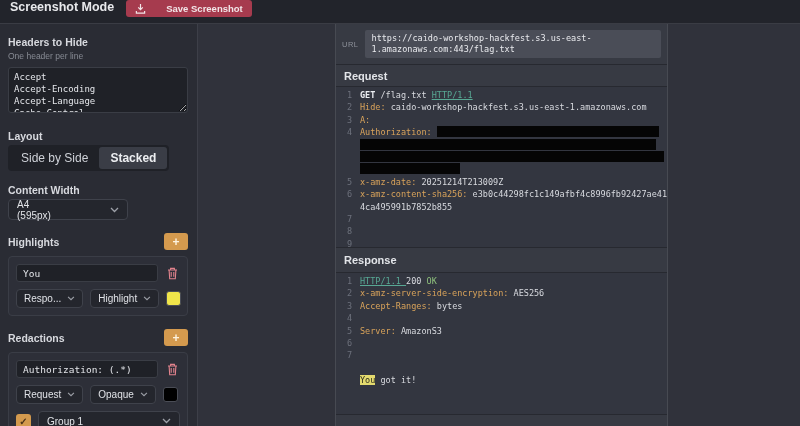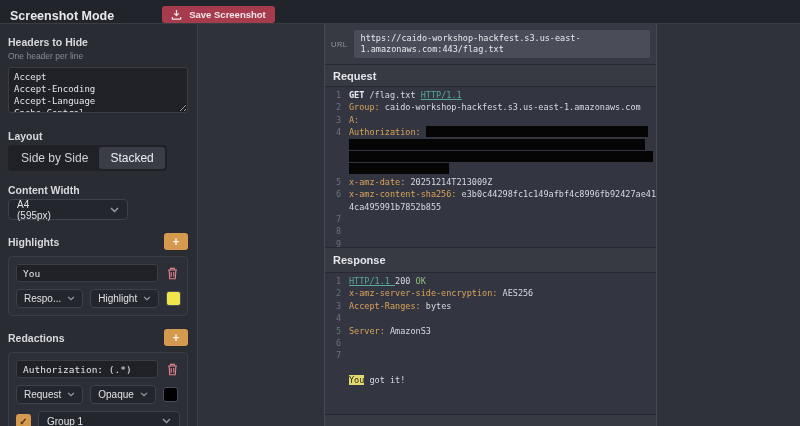--- a/index.html
+++ b/index.html
@@ -2,38 +2,38 @@
 <html><head>
 <meta charset="utf-8">
 <style>
   * { margin:0; padding:0; box-sizing:border-box; }
   html,body { background:#1d1f25; }
   body { font-family:"Liberation Sans", sans-serif; }
   .app { position:relative; width:800px; height:426px; background:#30323b; overflow:hidden; }
 
   
   .topbar { position:absolute; top:0; left:0; width:800px; height:24px; background:#22242b;
-            border-bottom:1px solid #3a3c44; display:flex; align-items:flex-end; padding:0 10px; z-index:5; }
+            border-bottom:1px solid #3a3c44; display:flex; align-items:flex-start; padding:0 10px; z-index:5; }
   .topbar-title { color:#e8e9ec; font-size:12.5px; font-weight:bold; margin-right:12px; }
-  .save-btn { display:flex; align-items:center; gap:7px; background:#a63b4e; color:#f2e6e8;
-              font-size:9.5px; font-weight:600; border:none; border-radius:3px; padding:3px 9px; cursor:pointer;margin-left:36px; }
+  .save-btn { display:flex; align-items:center; gap:20px; background:#a63b4e; color:#f2e6e8;
+              font-size:9.5px; font-weight:600; border:none; border-radius:3px; padding:3px 9px; cursor:pointer; }
 
   
   .sidebar { position:absolute; top:24px; left:0; width:198px; height:402px; background:#2a2c34;
              border-right:1px solid #3d3f48; padding:12px 8px 0 8px; overflow:hidden; }
   .sec-label { color:#d7d9de; font-size:10.5px; font-weight:600; margin-bottom:3px; }
   .sec-hint { color:#878b94; font-size:8.5px; margin-bottom:6px; }
   .headers-area { width:180px; height:46px; background:#1f2127; border:1px solid #3a3d45; border-radius:3px;
                   color:#e4e6ea; font-family:"DejaVu Sans Mono", monospace; font-size:9px; line-height:12px;
                   padding:3px 5px; resize:vertical; overflow:hidden; white-space:pre; }
   .sec { margin-bottom:13px; }
   .toggle-group { display:inline-flex; background:#1f2127; border-radius:4px; padding:2px; }
   .toggle-btn { border:none; background:transparent; color:#cfd2d8; font-size:12px; padding:4px 11px;
                 border-radius:3px; cursor:pointer; }
-  .toggle-btn.active { background:#3a3d46; color:#eceef1; }
+  .toggle-btn.active { background:#3a3d46; color:#eceef1;font-weight:bold; }
   .cw-select { width:120px; height:21px; background:#24262d; border:1px solid #3f424b; border-radius:4px;
                color:#e2e4e8; font-size:10px; display:flex; align-items:center; justify-content:space-between;
                padding:0 8px; cursor:pointer;gap:48px; }
   .sec-head-row { display:flex; align-items:center; justify-content:space-between; margin-bottom:6px; width:180px; }
   .plus-btn { width:24px; height:17px; background:#d49a4e; border:none; border-radius:3px; color:#fdf3df;
               font-size:12px; line-height:14px; font-weight:bold; cursor:pointer; }
   .rule-card { width:180px; background:#2d2f38; border:1px solid #3a3d46; border-radius:4px; padding:7px; }
   .card-row { display:flex; align-items:center; gap:7px; margin-bottom:7px; }
   .card-row:last-child { margin-bottom:0; }
   .rule-input { flex:1; height:18px; background:#1f2127; border:1px solid #3a3d45; border-radius:3px;
@@ -43,21 +43,21 @@
                  font-size:10px; display:flex; align-items:center; gap:6px; padding:0 7px; cursor:pointer; white-space:nowrap; }
   .swatch { width:15px; height:15px; border-radius:3px; border:1px solid #4a4d56; cursor:pointer; flex:none; }
   .chk { width:15px; height:15px; background:#d49a4e; border-radius:3px; color:#4a3218; font-size:10px;
          line-height:15px; text-align:center; font-weight:bold; cursor:pointer; flex:none; }
   .grp-select { flex:1; height:20px; background:#24262d; border:1px solid #3f424b; border-radius:4px;
                 color:#e2e4e8; font-size:10px; display:flex; align-items:center; justify-content:space-between;
                 padding:0 8px; cursor:pointer; }
   .chev { color:#9da0a8; flex:none; display:flex; }
 
   
-  .panel { position:absolute; top:24px; left:324px; width:333px; height:402px; background:#373a43;
+  .panel { position:absolute; top:24px; left:335px; width:333px; height:402px; background:#373a43;
            border-left:1px solid #474a52; border-right:1px solid #474a52; }
   .url-row { height:40px; display:flex; align-items:center; padding:0 6px 0 6px; gap:6px; }
   .url-label { color:#8d919a; font-size:7.5px; letter-spacing:.5px; flex:none; }
   .url-box { flex:1; background:#4a4d57; border-radius:2px; color:#e9eaee;
              font-family:"DejaVu Sans Mono", monospace; font-size:8.5px; line-height:11px;
              padding:3px 7px; word-break:normal; overflow-wrap:break-word; }
   .panel-h { height:22px; border-top:1px solid #272930; display:flex; align-items:center; padding:0 8px;
              color:#e3e5e9; font-size:11px; font-weight:600; }
   .code { background:#333640; border-top:1px solid #272930; overflow:hidden; padding-top:2px; }
   .code.req { height:161px; }
@@ -219,21 +219,21 @@
     <div class="url-row">
       <span class="url-label">URL</span>
       <div class="url-box">https://caido-workshop-hackfest.s3.us-east-1.amazonaws.com:443/flag.txt</div>
     </div>
 
     <div class="panel-h">
       <span>Request</span>
     </div>
     <div class="code req">
         <div class="crow"><span class="lnum">1</span><span class="ltext"><span class="seg-method">GET </span><span class="seg-plain">/flag.txt </span><span class="seg-proto">HTTP/1.1</span></span></div>
-        <div class="crow"><span class="lnum">2</span><span class="ltext"><span class="seg-key">Group:</span><span class="seg-plain"> caido-workshop-hackfest.s3.us-east-1.amazonaws.com</span></span></div>
+        <div class="crow"><span class="lnum">2</span><span class="ltext"><span class="seg-key">Hide:</span><span class="seg-plain"> caido-workshop-hackfest.s3.us-east-1.amazonaws.com</span></span></div>
         <div class="crow"><span class="lnum">3</span><span class="ltext"><span class="seg-key">A:</span></span></div>
         <div class="crow"><span class="lnum">4</span><span class="ltext"><span class="seg-key">Authorization: </span><span class="redbar" style="width: 222px;"></span></span></div>
         <div class="crow"><span class="lnum"></span><span class="ltext"><span class="redbar" style="width: 296px;"></span></span></div>
         <div class="crow"><span class="lnum"></span><span class="ltext"><span class="redbar" style="width: 304px;"></span></span></div>
         <div class="crow"><span class="lnum"></span><span class="ltext"><span class="redbar" style="width: 100px;"></span></span></div>
         <div class="crow"><span class="lnum">5</span><span class="ltext"><span class="seg-key">x-amz-date:</span><span class="seg-plain"> 20251214T213009Z</span></span></div>
         <div class="crow"><span class="lnum">6</span><span class="ltext"><span class="seg-key">x-amz-content-sha256:</span><span class="seg-plain"> e3b0c44298fc1c149afbf4c8996fb92427ae41e4649b93</span></span></div>
         <div class="crow"><span class="lnum"></span><span class="ltext"><span class="seg-plain">4ca495991b7852b855</span></span></div>
         <div class="crow"><span class="lnum">7</span><span class="ltext"></span></div>
         <div class="crow"><span class="lnum">8</span><span class="ltext"></span></div>

